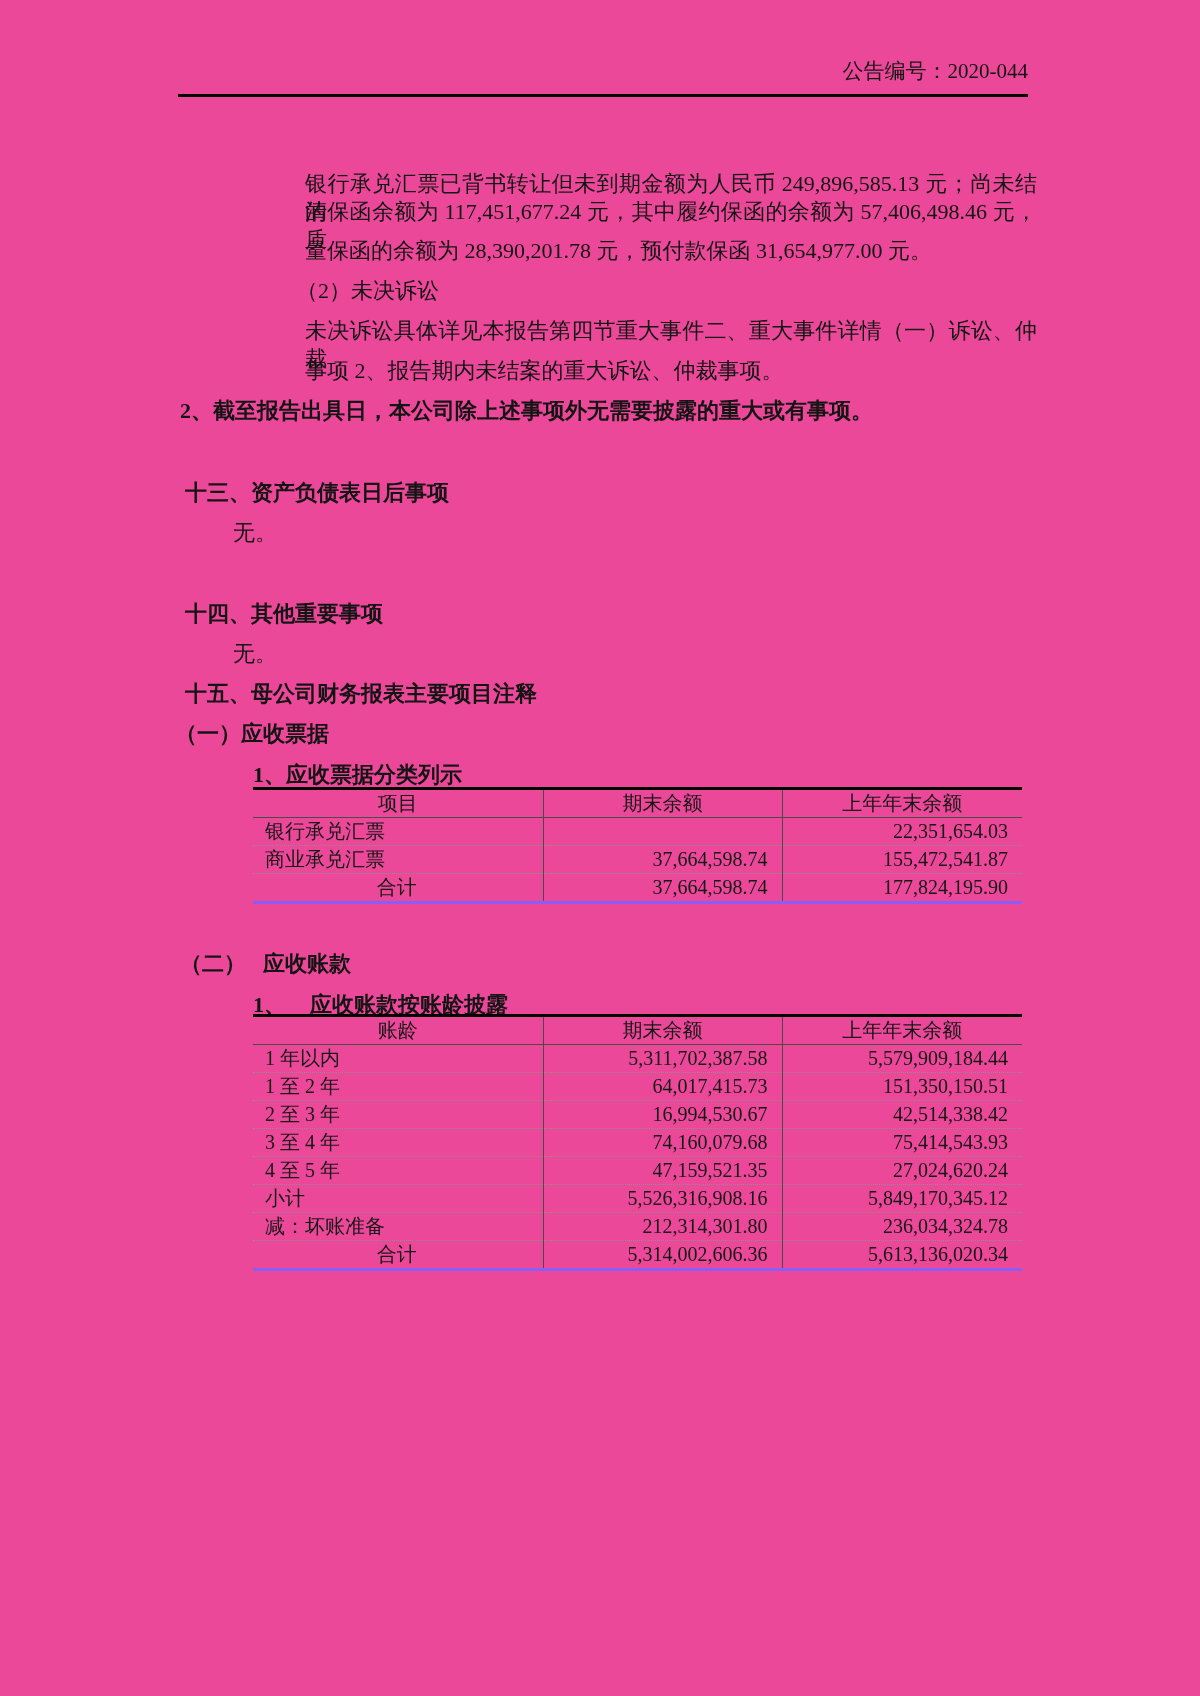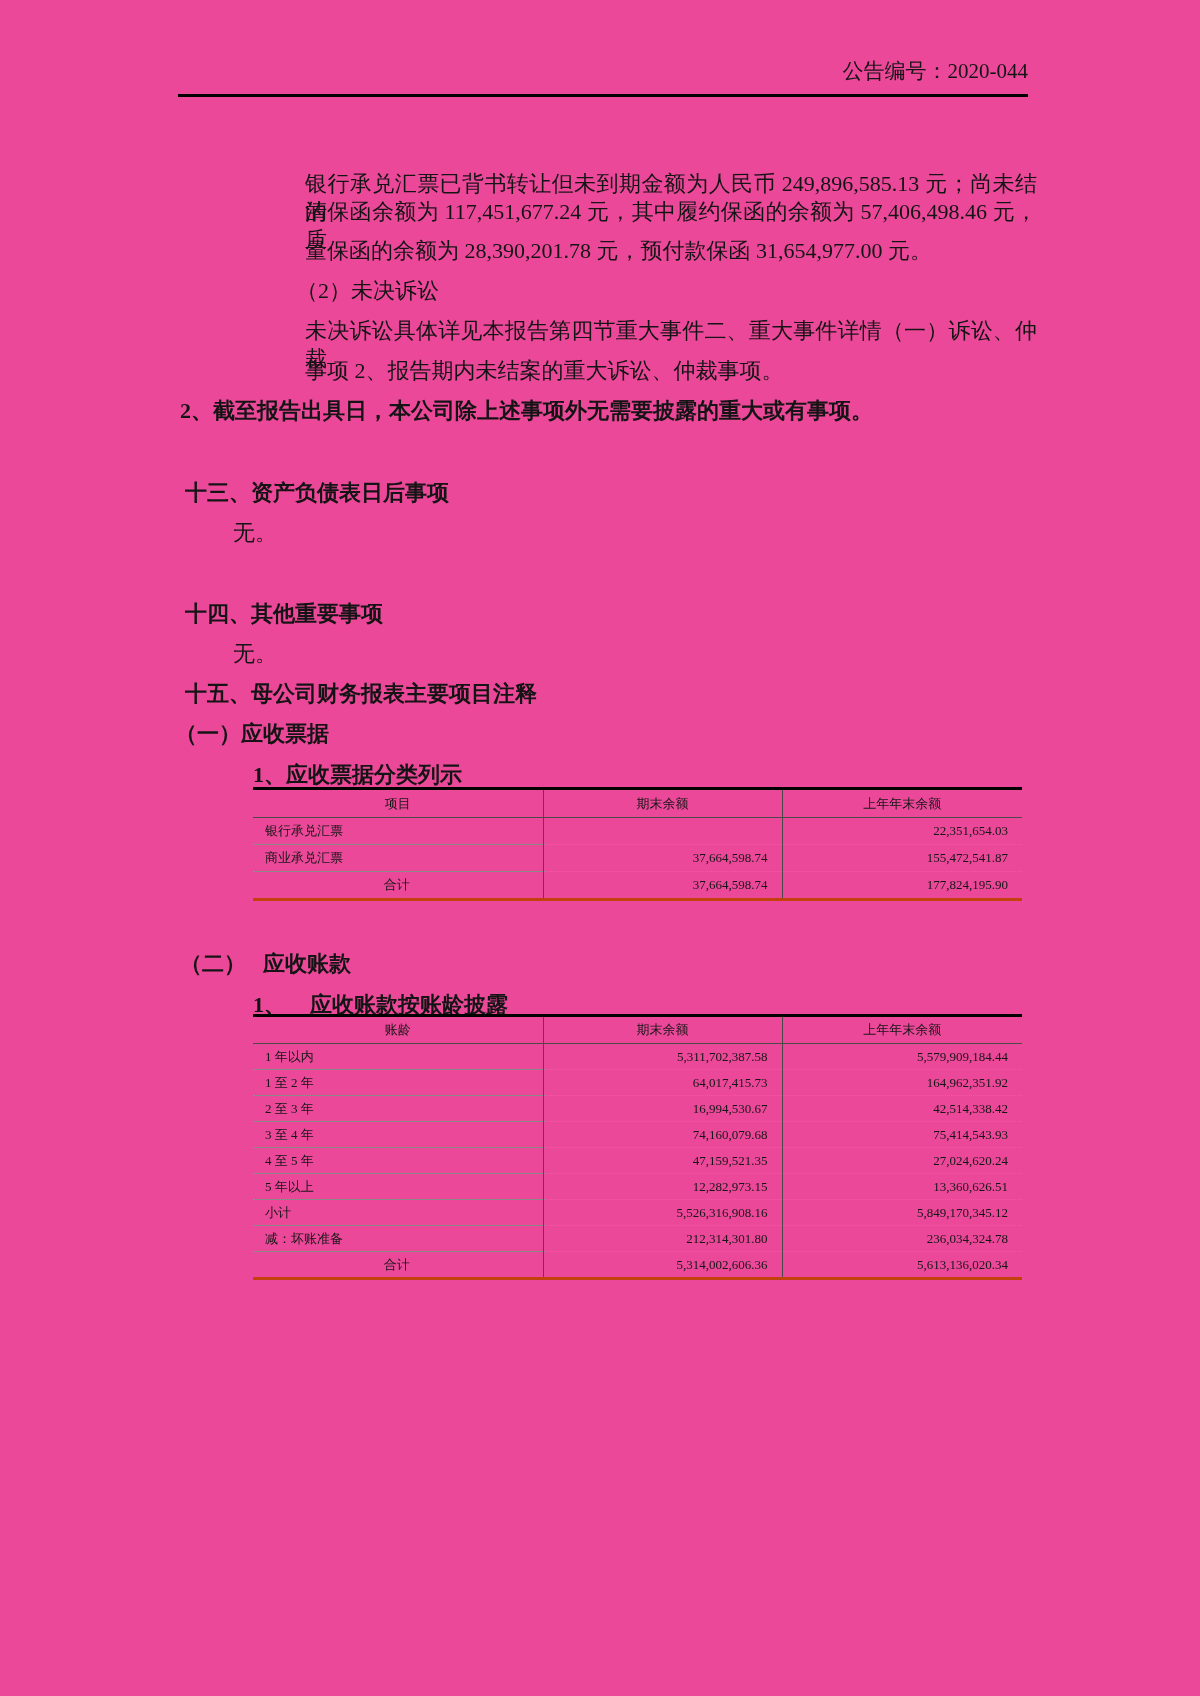--- a/index.html
+++ b/index.html
@@ -11,29 +11,29 @@
   }
   .abs { position:absolute; }
   .t22 { font-size:22px; line-height:28px; white-space:nowrap; }
   .t21 { font-size:21px; line-height:26px; white-space:nowrap; }
   .bold { font-weight:bold; }
   .wrapline { width:732px; white-space:normal; text-align:justify; text-align-last:justify; }
   .rule { background:#000; height:3px; }
 
   .hdr-right { left:178px; top:58px; width:850px; text-align:right; }
 
-  .fin-table { border-collapse:collapse; table-layout:fixed; width:769px; font-size:13px; color:#161616; }
+  .fin-table { border-collapse:collapse; table-layout:fixed; width:769px; font-size:20px; color:#161616; }
   .fin-table th {
     font-weight:normal; text-align:center; padding:0 6px;
     border-top:3px solid #000; border-bottom:1px solid #4a4a4a;
   }
   .fin-table td { padding:0 14px 0 12px; }
   .fin-table th + th, .fin-table td + td { border-left:1px solid #4a4a4a; }
   .fin-table td { border-bottom:1px dotted #8f8f8f; }
-  .fin-table tr.total td { border-bottom:3px solid #c2410c;font-family:Liberation Serif, serif; }
+  .fin-table tr.total td { border-bottom:3px solid #8b5cf6;font-family:Liberation Serif, serif; }
   .fin-table td.num { text-align:right; font-variant-numeric:tabular-nums; }
   .fin-table td.center { text-align:center; }
   #table1 th { height:27px; } #table1 td { height:26px; }
   #table2 th { height:26px; } #table2 td { height:25px; }
 
   .two-span span + span { margin-left:17px; }
   .two-span-wide span + span { margin-left:24px; }
   .pagenum { left:0; top:1554px; width:1200px; text-align:center; font-size:17px; }
 </style>
 </head>
@@ -120,41 +120,36 @@
     </thead>
     <tbody>
       <tr>
         <td>1 年以内</td>
         <td class="num">5,311,702,387.58</td>
         <td class="num">5,579,909,184.44</td>
       </tr>
       <tr>
         <td>1 至 2 年</td>
         <td class="num">64,017,415.73</td>
-        <td class="num">164,962,351.92</td>
+        <td class="num">151,350,150.51</td>
       </tr>
       <tr>
         <td>2 至 3 年</td>
         <td class="num">16,994,530.67</td>
         <td class="num">42,514,338.42</td>
       </tr>
       <tr>
         <td>3 至 4 年</td>
         <td class="num">74,160,079.68</td>
         <td class="num">75,414,543.93</td>
       </tr>
       <tr>
         <td>4 至 5 年</td>
         <td class="num">47,159,521.35</td>
         <td class="num">27,024,620.24</td>
-      </tr>
-      <tr>
-        <td>5 年以上</td>
-        <td class="num">12,282,973.15</td>
-        <td class="num">13,360,626.51</td>
       </tr>
       <tr>
         <td>小计</td>
         <td class="num">5,526,316,908.16</td>
         <td class="num">5,849,170,345.12</td>
       </tr>
       <tr>
         <td>减：坏账准备</td>
         <td class="num">212,314,301.80</td>
         <td class="num">236,034,324.78</td>

